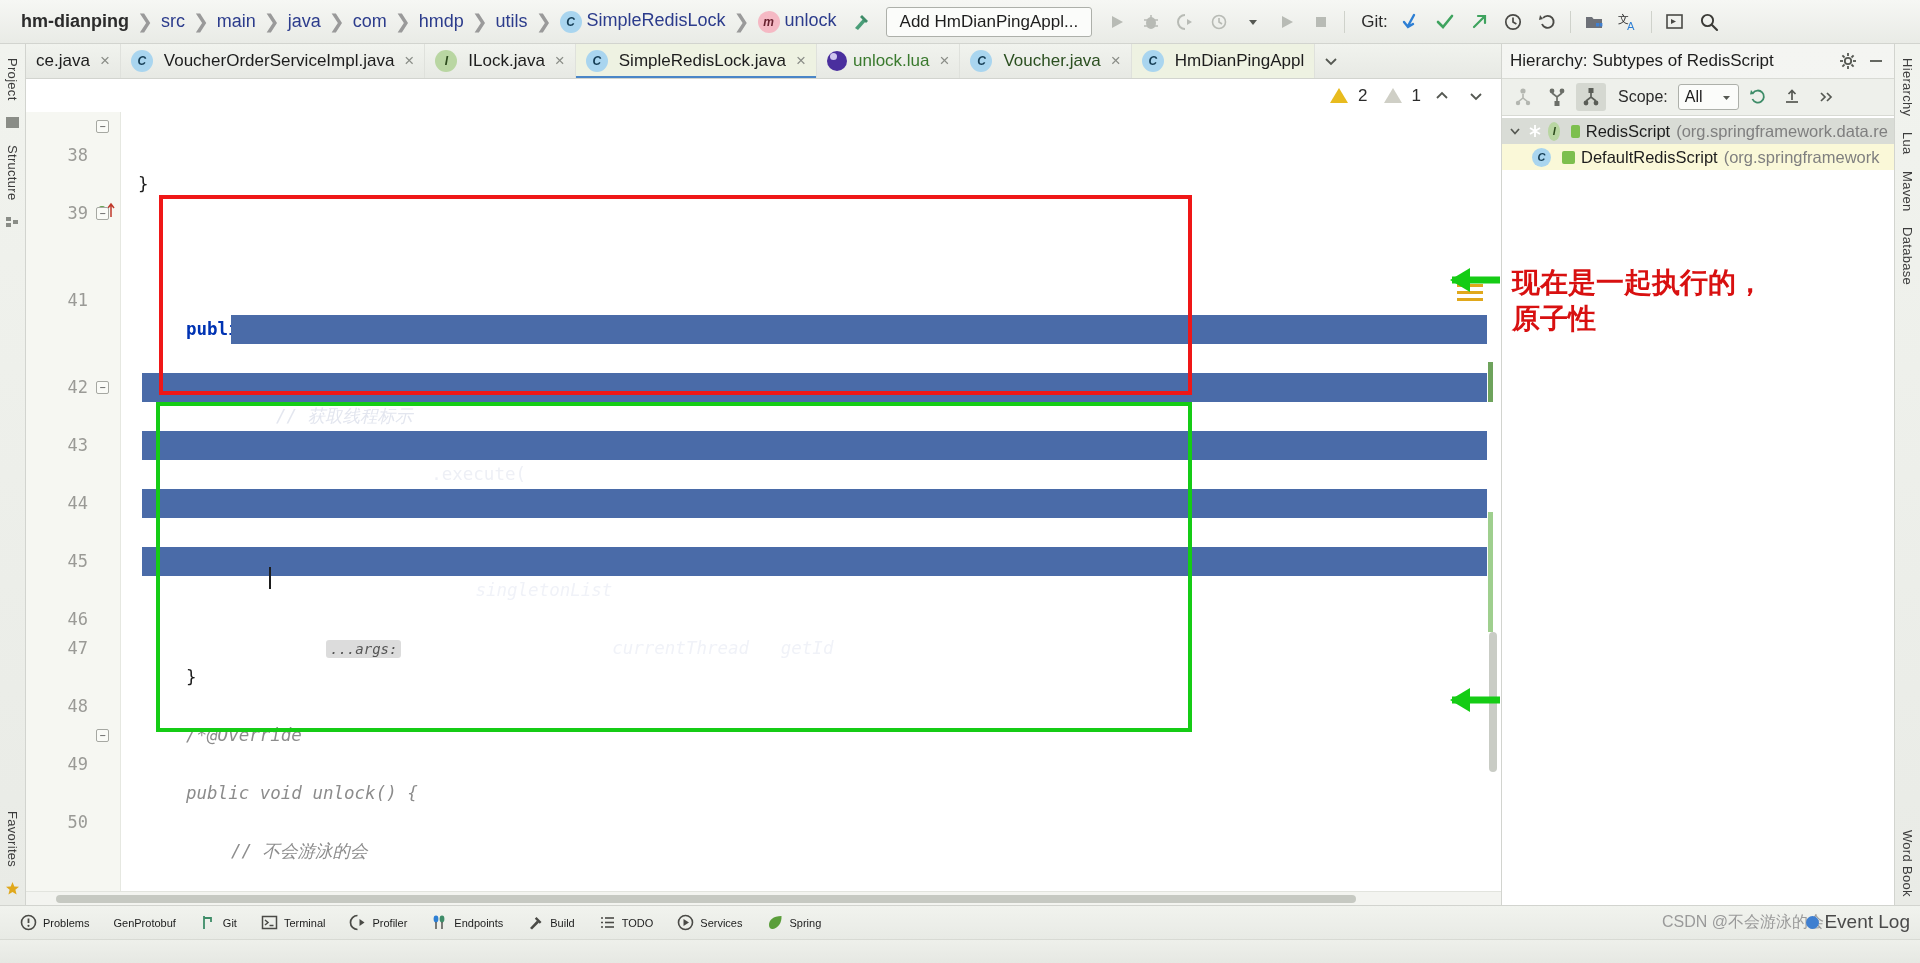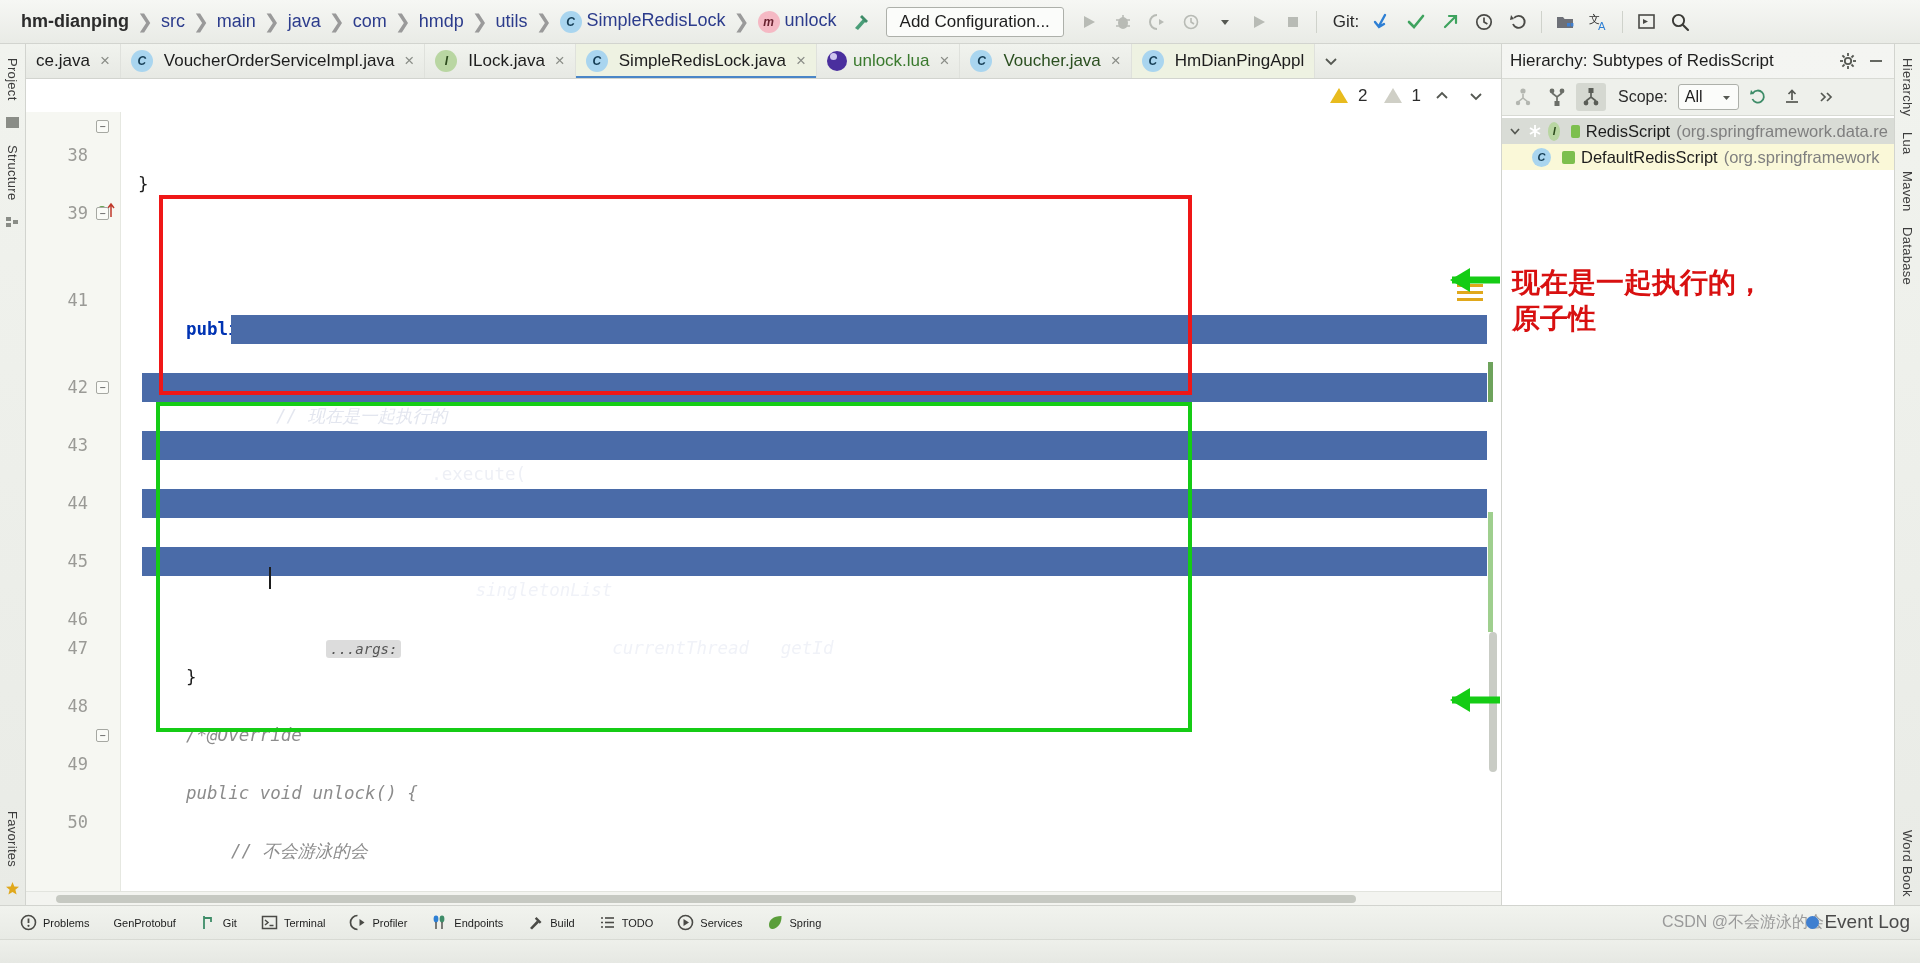--- a/index.html
+++ b/index.html
@@ -196,21 +196,21 @@
       </span>
     </div>
 
     <div class="hammer">
       <svg width="24" height="24" viewBox="0 0 24 24">
           <path d="M6 18 L14 9 L17 11 L9 20 Z" fill="#4a9e78"></path>
           <path d="M13 5 L19 11 L17 13 L11 7 Z" fill="#3e8c68"></path>
         </svg>
     </div>
 
-    <div class="addcfg">Add Configuration...</div>
+    <div class="addcfg">Add HmDianPingAppl...</div>
 
     <div class="ticon">
       <svg width="18" height="18" viewBox="0 0 18 18">
           <path d="M4 3 L15 9 L4 15 Z" fill="#b8bbb5"></path>
         </svg>
     </div>
     <div class="ticon">
       <svg width="18" height="18" viewBox="0 0 18 18">
           <ellipse cx="9" cy="10" rx="5" ry="6" fill="#b8bbb5"></ellipse>
           <path d="M2 7 H16 M2 13 H16 M9 2 V5" stroke="#b8bbb5" stroke-width="1.5" fill="none"></path>
@@ -413,21 +413,21 @@
                 <circle cx="6" cy="12" r="5" fill="#5f9e4a"></circle>
                 <text x="3.4" y="15" font-size="7" fill="#fff" font-family="DejaVu Sans">I</text>
                 <path d="M15 18 L15 6 M12 9 L15 5 L18 9" stroke="#c0392b" stroke-width="1.5" fill="none"></path>
               </svg>
           </div>
           <div class="foldm" style="top:95px">−</div>
 
           <div class="line sel" style="top:116px">
             <div class="selbg" style="left:205px;right:14px"></div>
             <span class="lnum">42</span>
-            <span class="ltext cmt" style="left:250px;z-index:2;position:absolute;color:#e3e6ef">// 现在是一起执行的</span>
+            <span class="ltext cmt" style="left:250px;z-index:2;position:absolute;color:#e3e6ef">// 获取线程标示</span>
           </div>
 
           <div class="line sel" style="top:145px">
             <div class="selbg" style="left:116px;right:14px"></div>
             <span class="lnum">43</span>
             <span class="ltext" style="left:205px;z-index:2;position:absolute"><span style="color:#fff;font-weight:bold">stringRedisTemplate</span><span style="color:#eef0f6">.execute(</span></span>
           </div>
 
           <div class="line sel" style="top:174px">
             <div class="selbg" style="left:116px;right:14px"></div>

